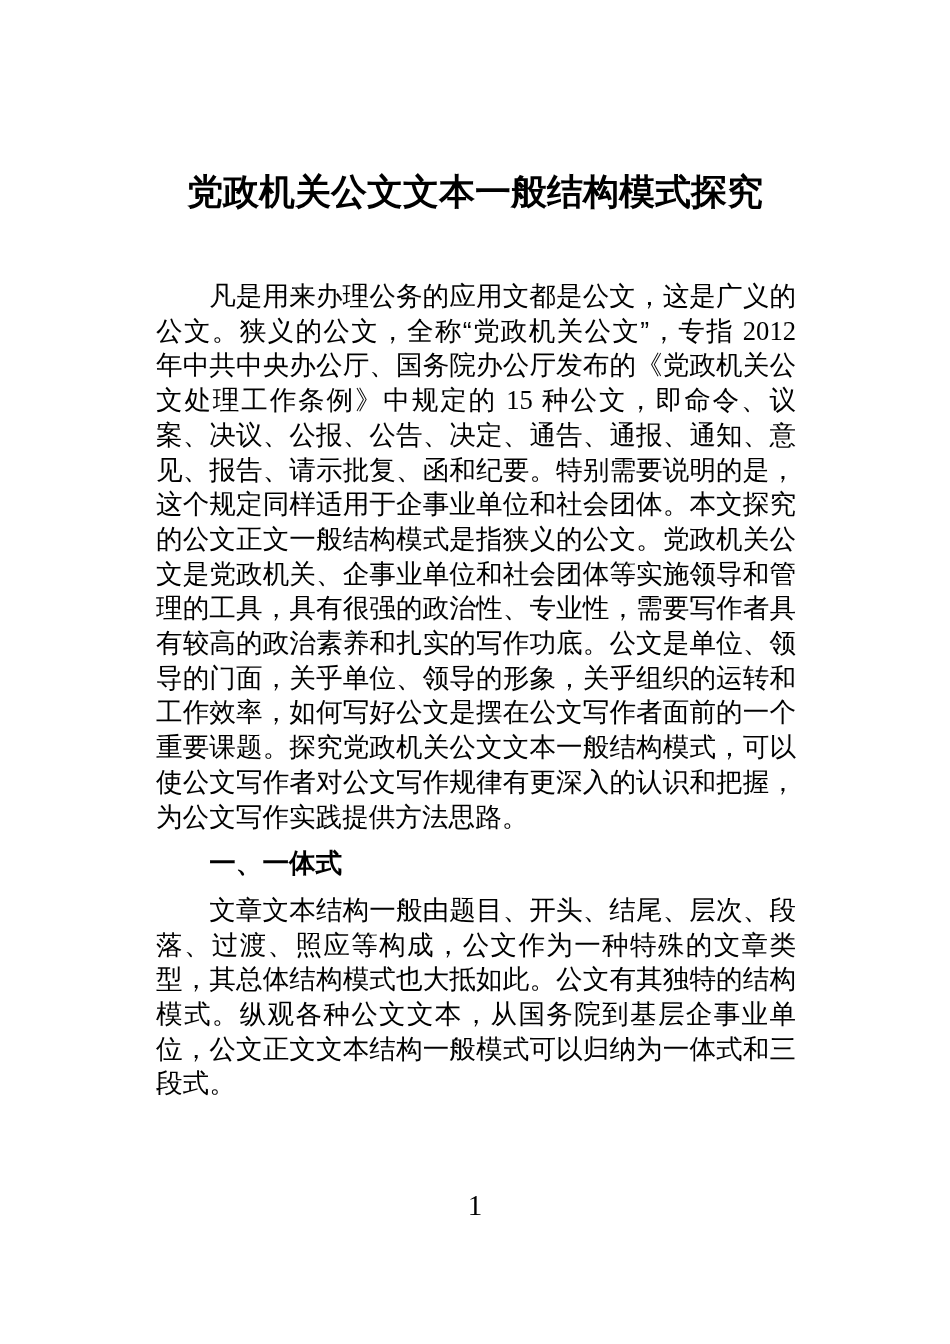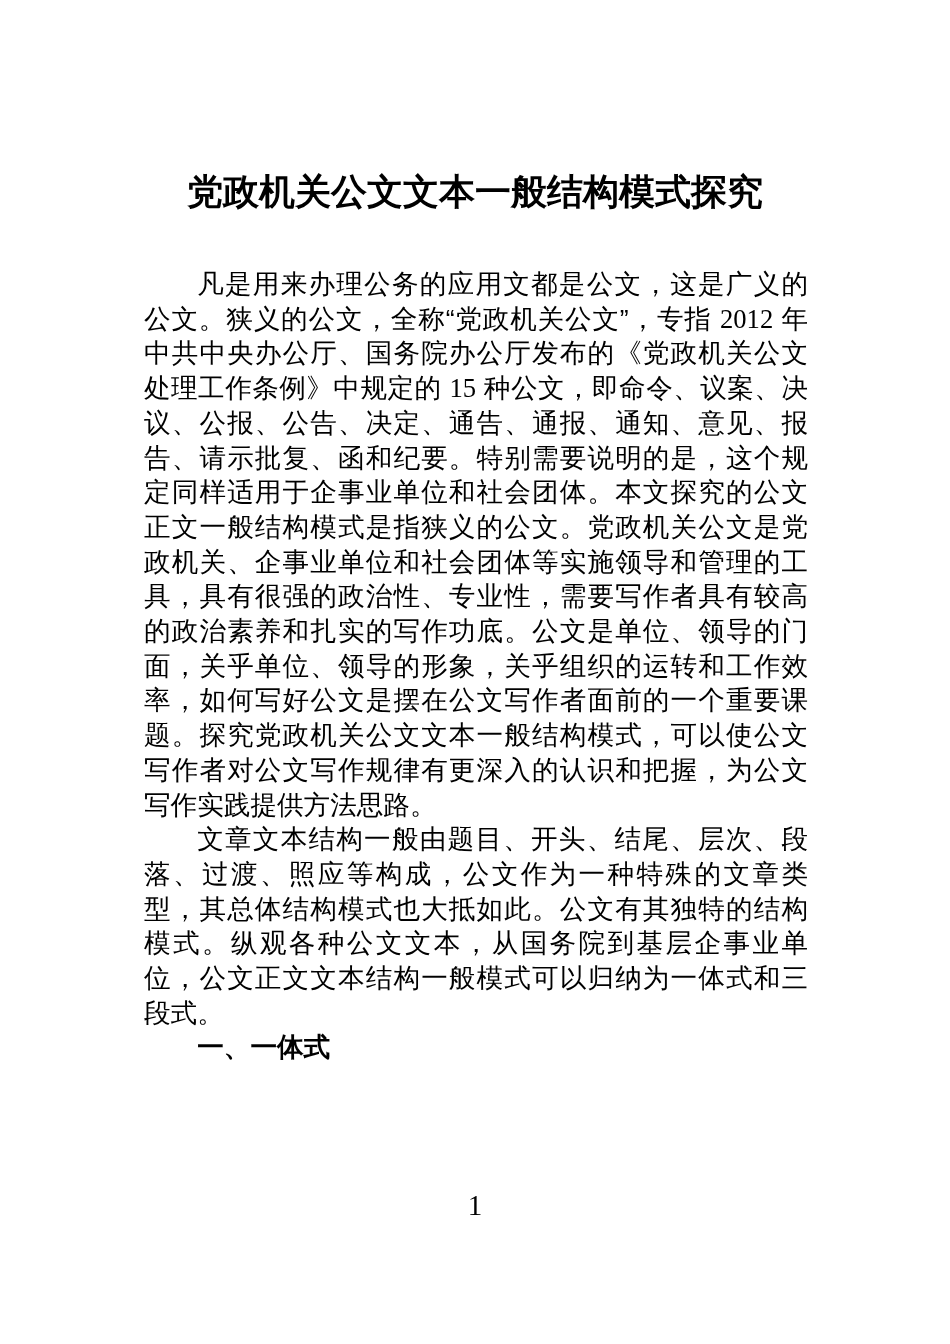--- a/index.html
+++ b/index.html
@@ -33,21 +33,21 @@
     left: 144px;
     top: 267px;
     width: 664px;
     font-size: 26.6px;
     line-height: 34.7px;
     text-align: justify;
     text-justify: inter-character;
     color: #000000;
   }
   .doc-body p {
-    margin: 0;
+    margin: 12px;
     padding: 0;
     text-indent: 2em;
   }
   .doc-body p.heading {
     font-weight: bold;
   }
   .doc-body .num {
     font-family: "Liberation Serif", serif;
   }
   .page-number {
@@ -64,19 +64,19 @@
 </style>
 </head>
 <body>
 
 <div class="page">
 
   <div class="doc-title">党政机关公文文本一般结构模式探究</div>
 
   <div class="doc-body">
     <p class="para">凡是用来办理公务的应用文都是公文，这是广义的公文。狭义的公文，全称“党政机关公文”，专指 <span class="num">2012</span> 年中共中央办公厅、国务院办公厅发布的《党政机关公文处理工作条例》中规定的 <span class="num">15</span> 种公文，即命令、议案、决议、公报、公告、决定、通告、通报、通知、意见、报告、请示批复、函和纪要。特别需要说明的是，这个规定同样适用于企事业单位和社会团体。本文探究的公文正文一般结构模式是指狭义的公文。党政机关公文是党政机关、企事业单位和社会团体等实施领导和管理的工具，具有很强的政治性、专业性，需要写作者具有较高的政治素养和扎实的写作功底。公文是单位、领导的门面，关乎单位、领导的形象，关乎组织的运转和工作效率，如何写好公文是摆在公文写作者面前的一个重要课题。探究党政机关公文文本一般结构模式，可以使公文写作者对公文写作规律有更深入的认识和把握，为公文写作实践提供方法思路。</p>
+    <p class="para heading">一、一体式</p>
     <p class="para">文章文本结构一般由题目、开头、结尾、层次、段落、过渡、照应等构成，公文作为一种特殊的文章类型，其总体结构模式也大抵如此。公文有其独特的结构模式。纵观各种公文文本，从国务院到基层企事业单位，公文正文文本结构一般模式可以归纳为一体式和三段式。</p>
-    <p class="para heading">一、一体式</p>
   </div>
 
   <div class="page-number">1</div>
 
 </div>
 
 </body></html>

